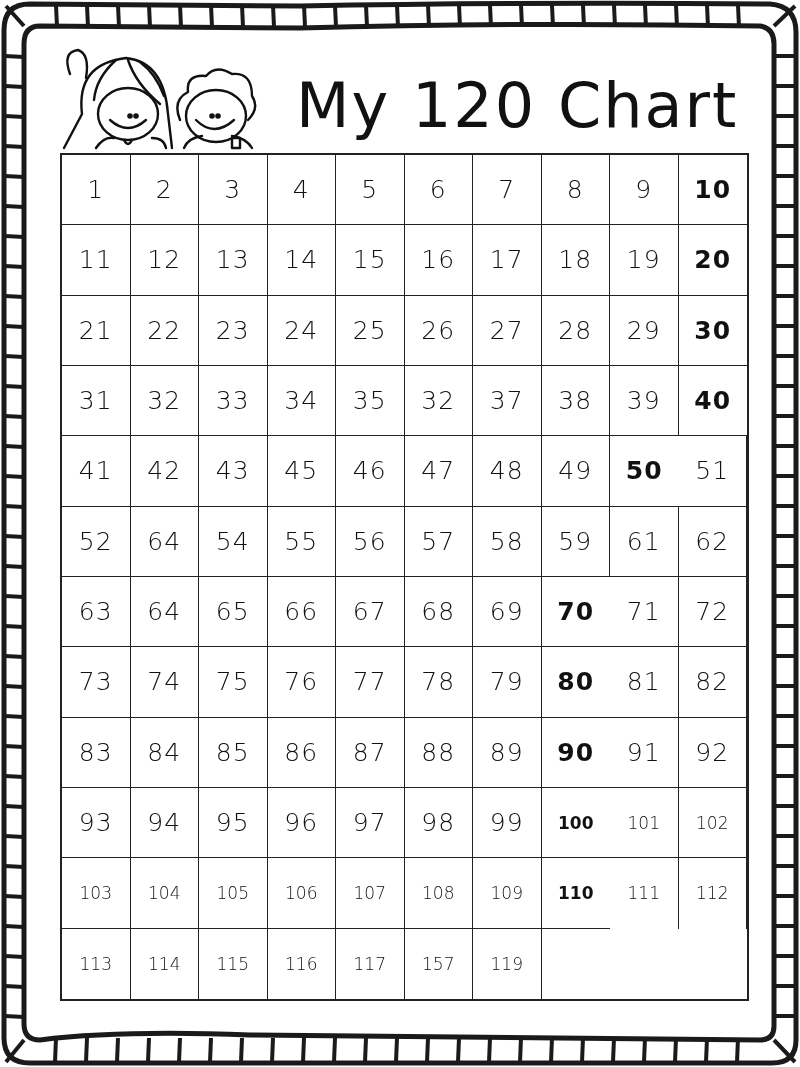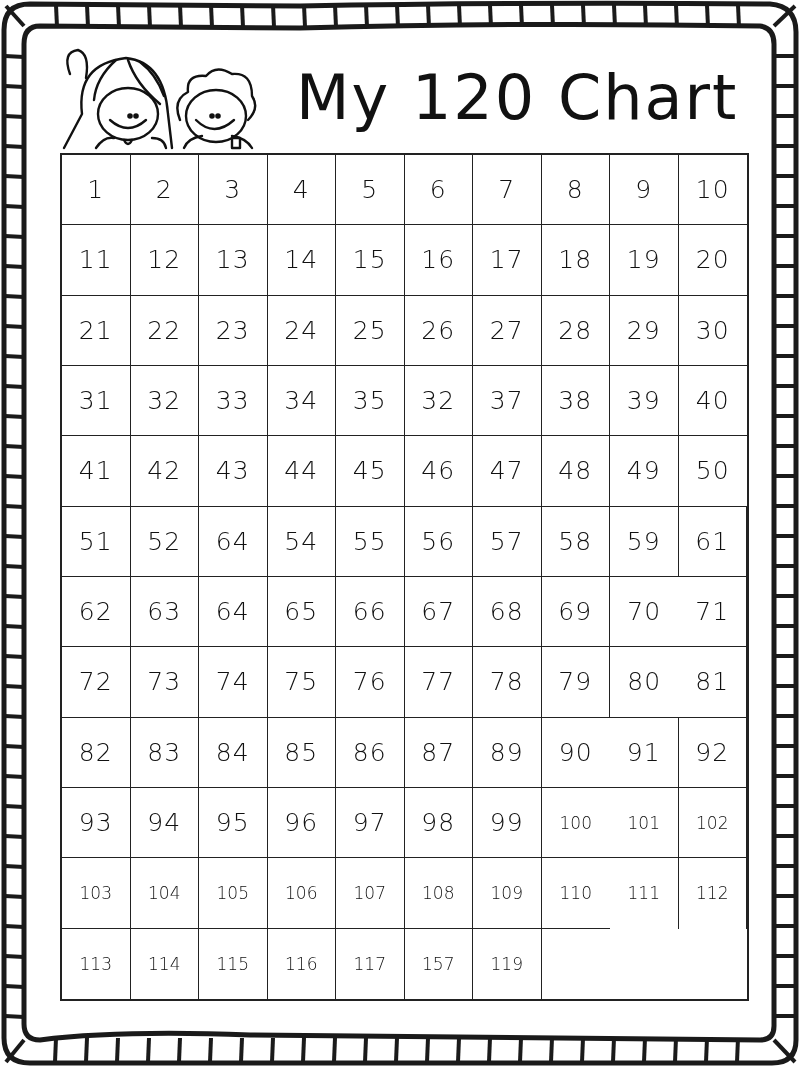--- a/index.html
+++ b/index.html
@@ -1,32 +1,32 @@
 <!DOCTYPE html>
 <html><head>
 <meta charset="utf-8">
 <style>
   html, body { margin: 0; padding: 0; background: #ffffff; }
   body { width: 800px; height: 1067px; position: relative; overflow: hidden;
          font-family: "DejaVu Sans", sans-serif; color: #111; }
   .frame { position: absolute; left: 0; top: 0; width: 800px; height: 1067px; }
-  .title { position: absolute; left: 296px; top: 58px; width: 450px;
+  .title { position: absolute; left: 296px; top: 66px; width: 450px;
            font-family: "DejaVu Sans", sans-serif; font-size: 62px;
            font-weight: normal; letter-spacing: 2px; line-height: 80px;
            color: #111; white-space: nowrap; }
   .kids { position: absolute; left: 56px; top: 44px; width: 210px; height: 112px; }
   .grid { position: absolute; left: 60px; top: 153px; width: 689px; height: 848px;
           display: grid; grid-template-columns: repeat(10, 1fr);
           grid-template-rows: repeat(12, 1fr);
           border: 2px solid #222; box-sizing: border-box; }
   .cell { border-right: 1.5px solid #222; border-bottom: 1.5px solid #222;
           display: flex; align-items: center; justify-content: center;
           font-family: "DejaVu Sans", sans-serif; font-size: 25px;
           font-weight: 300; color: #111; letter-spacing: 1px; }
-  .cell.last-col { border-right: none; }
+  .cell.last-col { border-right: none; font-weight: bold; }
   .cell.last-row { border-bottom: none; }
   .cell.wide { font-size: 17px; letter-spacing: 0px; }
 </style>
 </head>
 <body>
 
 <svg class="frame" viewBox="0 0 800 1067" xmlns="http://www.w3.org/2000/svg">
   <g fill="none" stroke="#1a1a1a" stroke-width="5" stroke-linejoin="round" stroke-linecap="round">
 
     <path d="M30 4 L300 6 Q520 2 770 4 Q796 6 796 32 L796 1040 Q796 1063 772 1063 L30 1063 Q4 1063 4 1038 L4 30 Q4 4 30 4 Z"></path>
@@ -220,21 +220,20 @@
     <div class="cell">34</div>
     <div class="cell">35</div>
     <div class="cell">32</div>
     <div class="cell">37</div>
     <div class="cell">38</div>
     <div class="cell">39</div>
     <div class="cell last-col">40</div>
     <div class="cell">41</div>
     <div class="cell">42</div>
     <div class="cell">43</div>
-    <div class="cell">44</div>
     <div class="cell">45</div>
     <div class="cell">46</div>
     <div class="cell">47</div>
     <div class="cell">48</div>
     <div class="cell">49</div>
     <div class="cell last-col">50</div>
     <div class="cell">51</div>
     <div class="cell">52</div>
     <div class="cell">64</div>
     <div class="cell">54</div>
@@ -263,20 +262,21 @@
     <div class="cell">78</div>
     <div class="cell">79</div>
     <div class="cell last-col">80</div>
     <div class="cell">81</div>
     <div class="cell">82</div>
     <div class="cell">83</div>
     <div class="cell">84</div>
     <div class="cell">85</div>
     <div class="cell">86</div>
     <div class="cell">87</div>
+    <div class="cell">88</div>
     <div class="cell">89</div>
     <div class="cell last-col">90</div>
     <div class="cell">91</div>
     <div class="cell">92</div>
     <div class="cell">93</div>
     <div class="cell">94</div>
     <div class="cell">95</div>
     <div class="cell">96</div>
     <div class="cell">97</div>
     <div class="cell">98</div>

